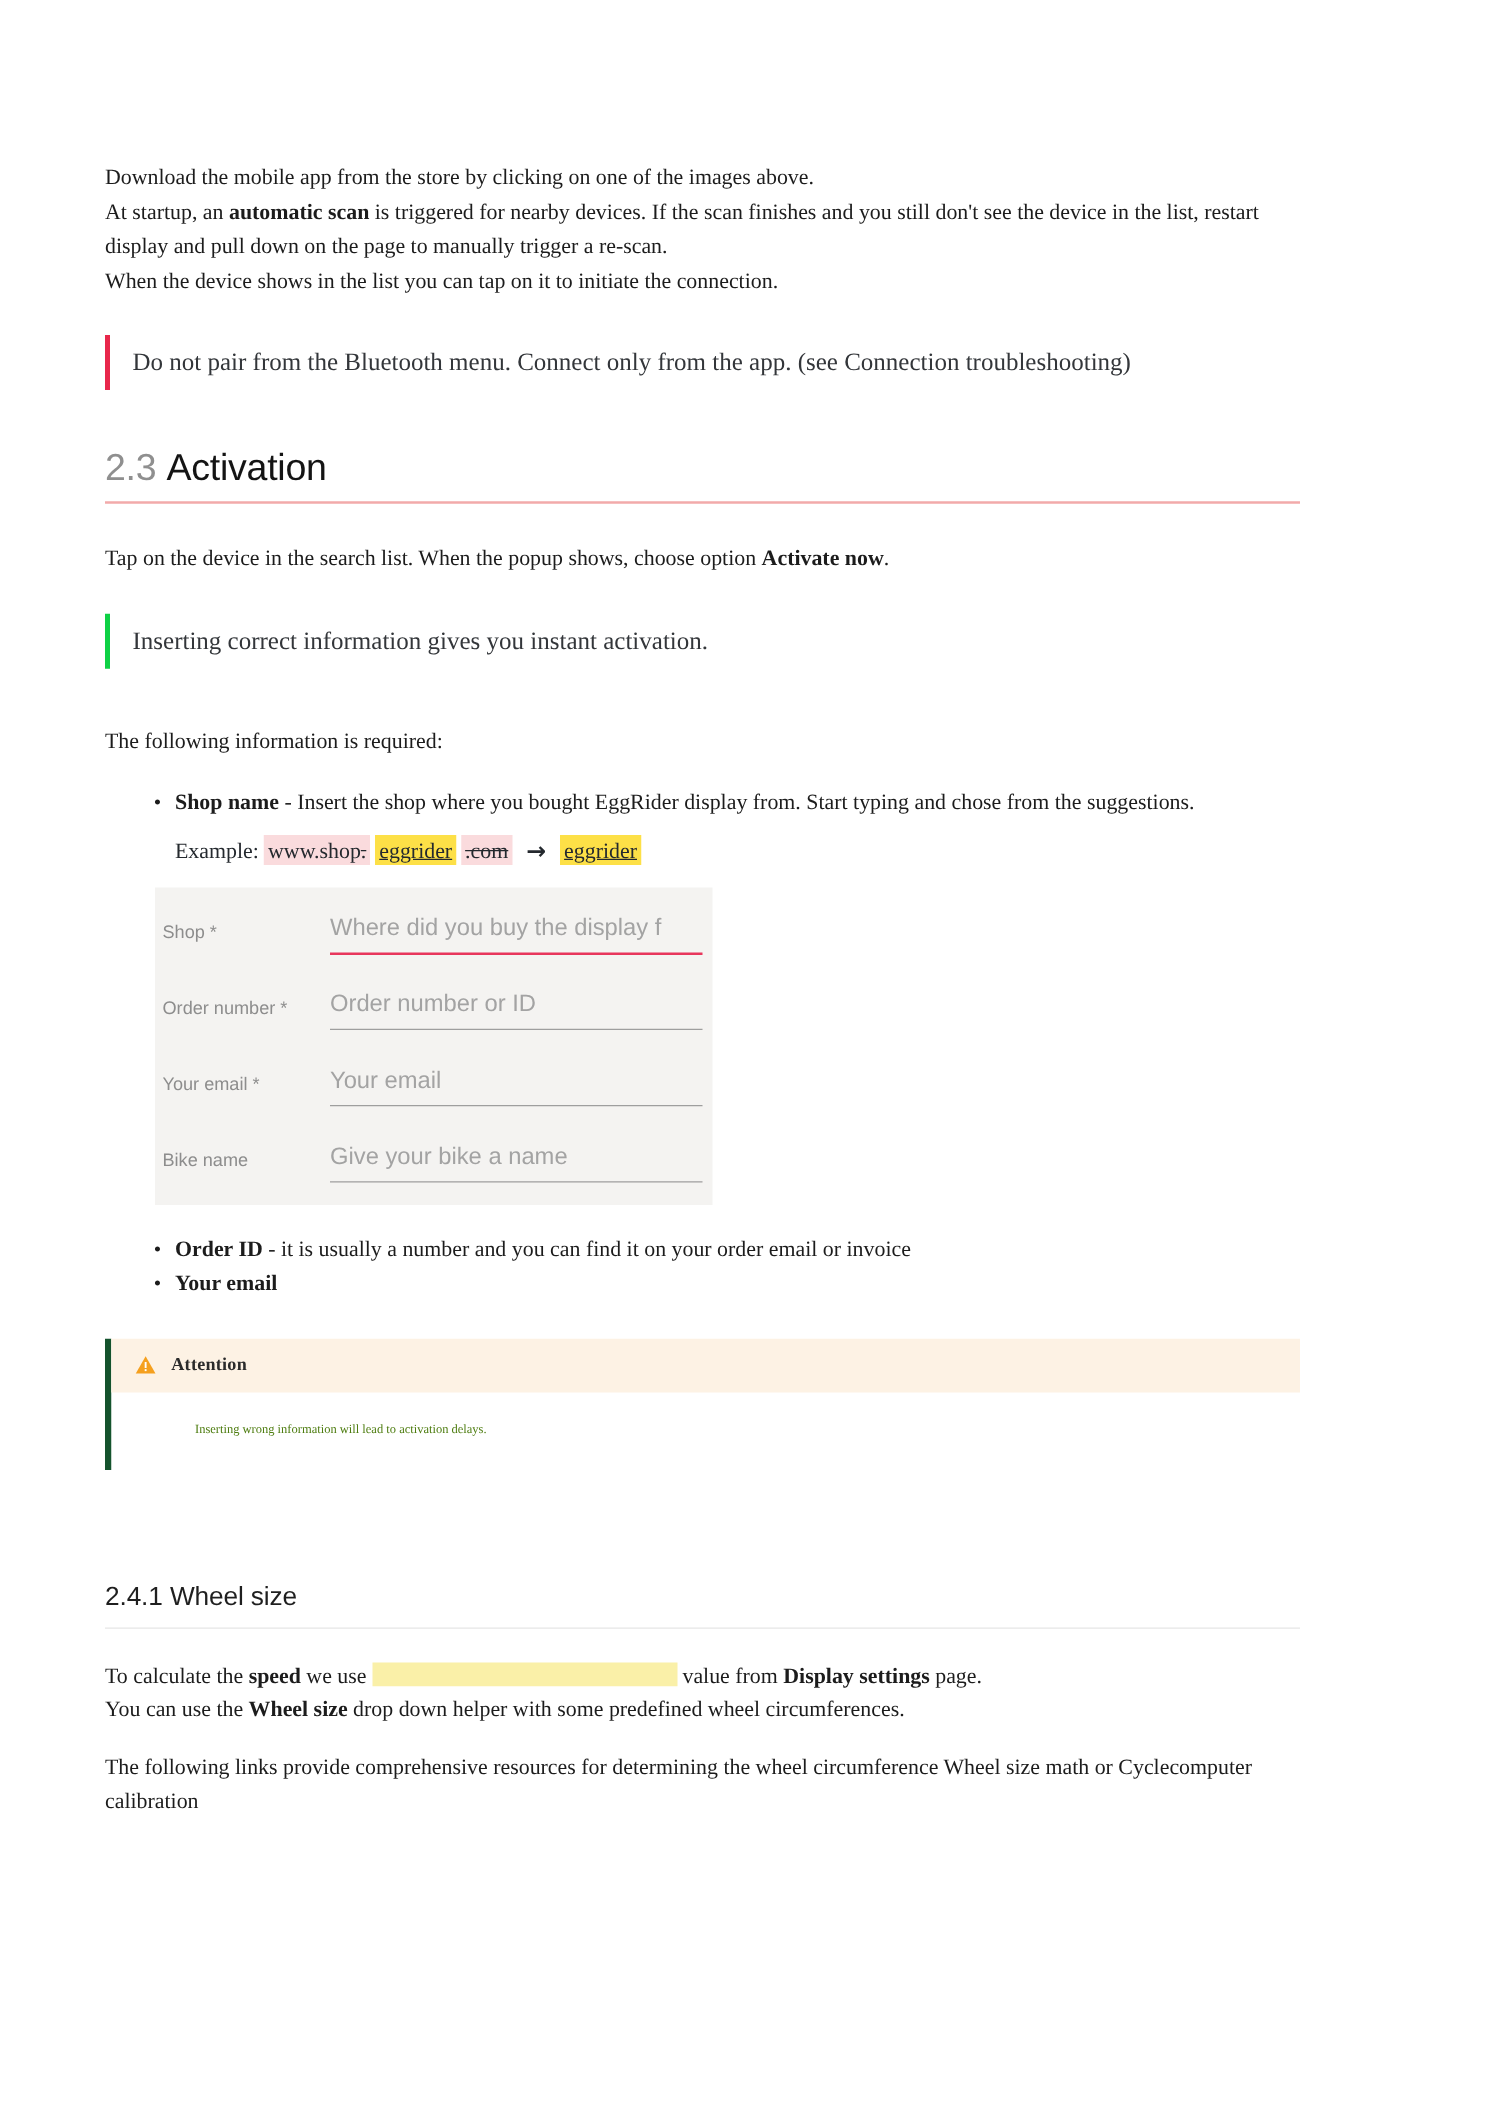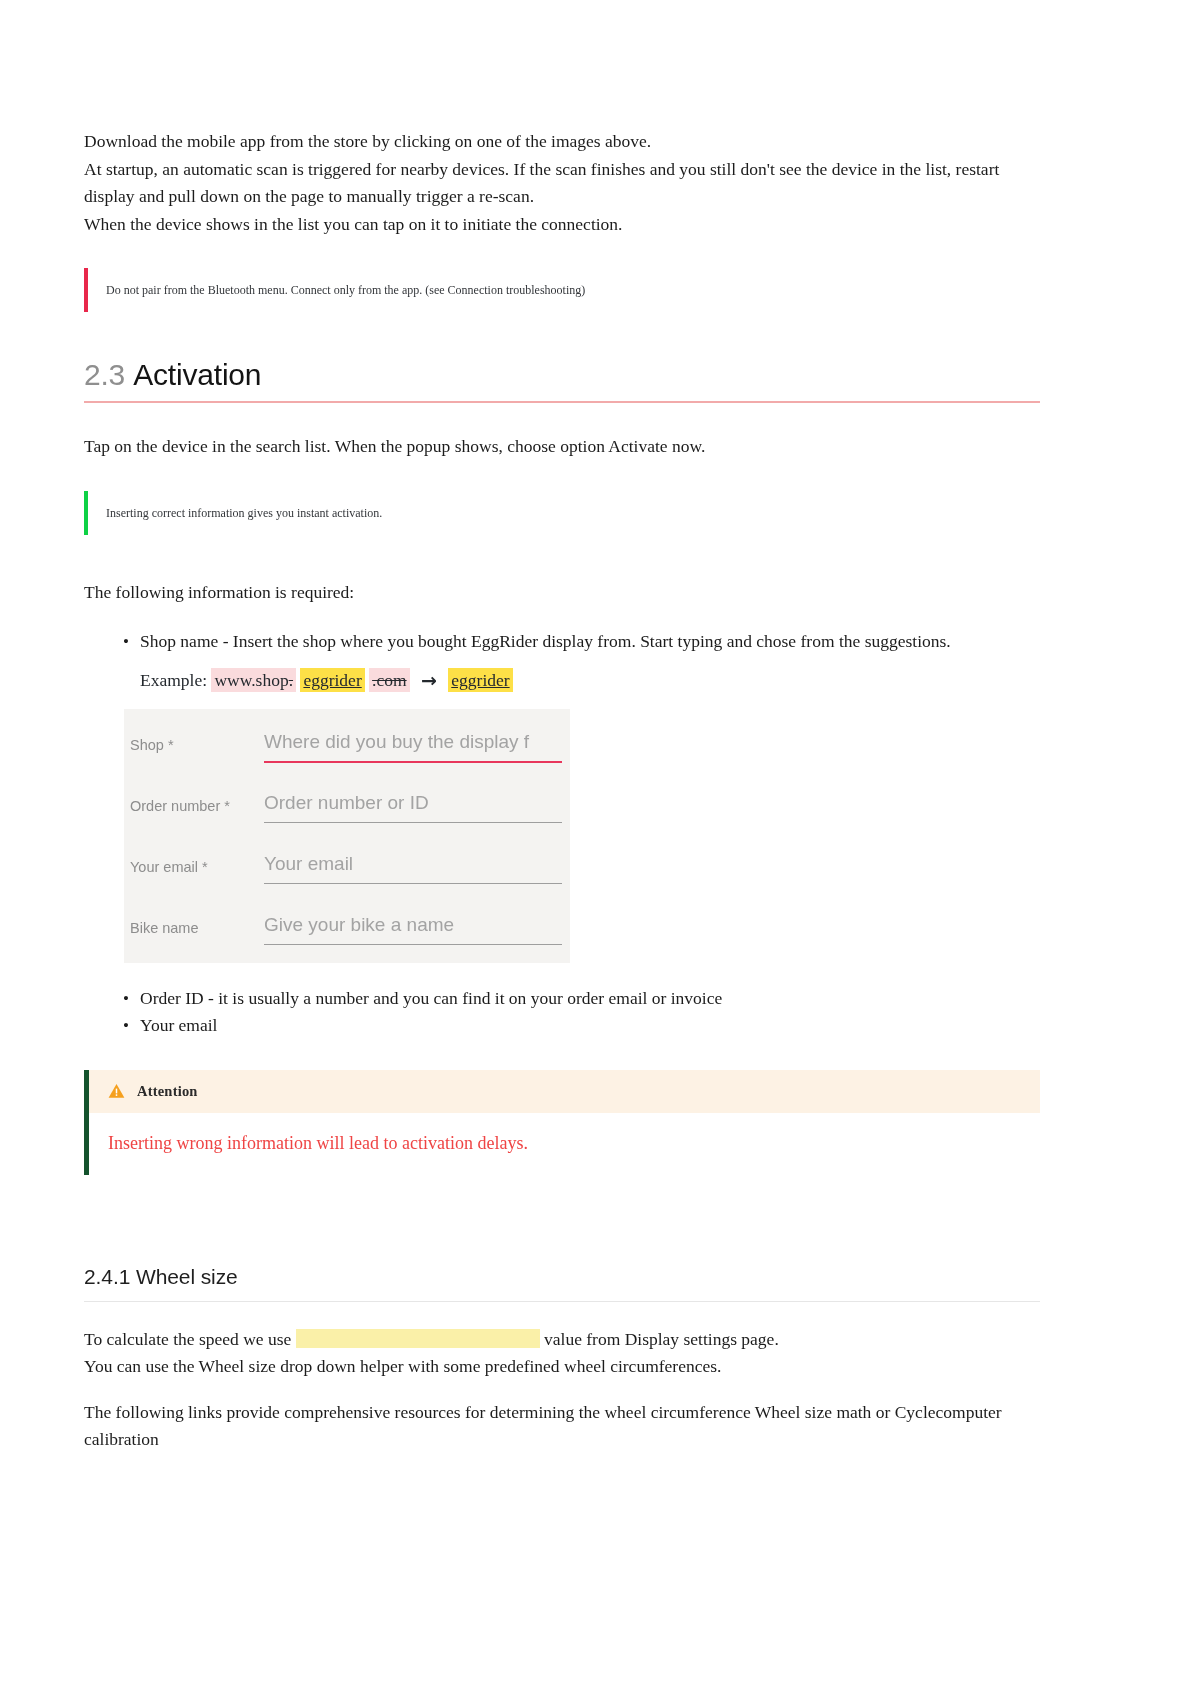--- a/index.html
+++ b/index.html
@@ -23,36 +23,36 @@
   }
   .content { width: 956px; }
 
   p, .para {
     font-size: 17.5px;
     line-height: 27.5px;
     margin: 0;
     color: #1c1c1c;
   }
   .para + .para { margin-top: 0; }
-  b, strong { font-weight: normal; }
+  b, strong { font-weight: bold; }
 
   .block-gap-sm { height: 22px; }
   .block-gap-md { height: 30px; }
   .block-gap-lg { height: 44px; }
 
   
   .callout-bar {
     border-left: 4px solid #999;
     padding: 12px 0 12px 18px;
     margin: 0;
   }
   .callout-bar.red { border-left-color: #e8274b; }
   .callout-bar.green { border-left-color: #0ed145; }
   .callout-bar .callout-text {
-    font-size: 12px;
+    font-size: 20px;
     line-height: 20px;
     color: #33363a;
     font-family: "Liberation Serif", "DejaVu Serif", serif;
   }
 
   
   .attn {
     border-left: 5px solid #14532d;
     background: #ffffff;
   }
@@ -65,23 +65,24 @@
   }
   .attn-title {
     font-size: 14.5px;
     font-weight: bold;
     color: #2b2b2b;
     letter-spacing: .2px;
   }
   .warn-tri { display: block; }
   .attn-body {
     padding: 20px 0 22px 19px;
-    font-size: 18px;
+    font-size: 10px;
     line-height: 20px;
-    color: #ef4444;
+    color: #4d7c0f;
+    margin-left: 48px;
   }
 
   
   .h2-wrap { margin: 0; }
   h2.sec {
     font-family: "Liberation Sans", "DejaVu Sans", sans-serif;
     font-weight: 400;
     font-size: 30px;
     line-height: 38px;
     margin: 0 0 7px 0;

